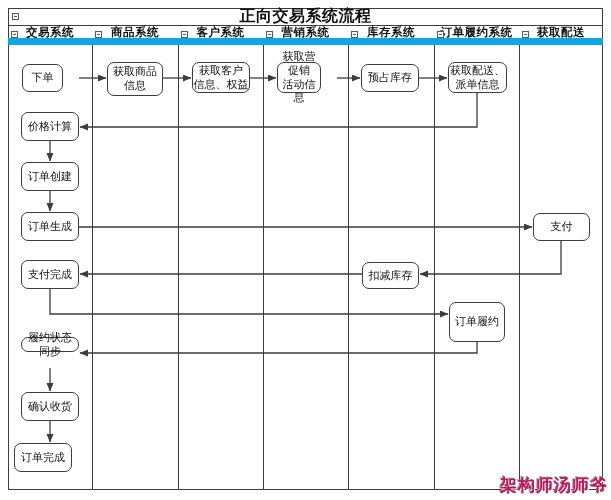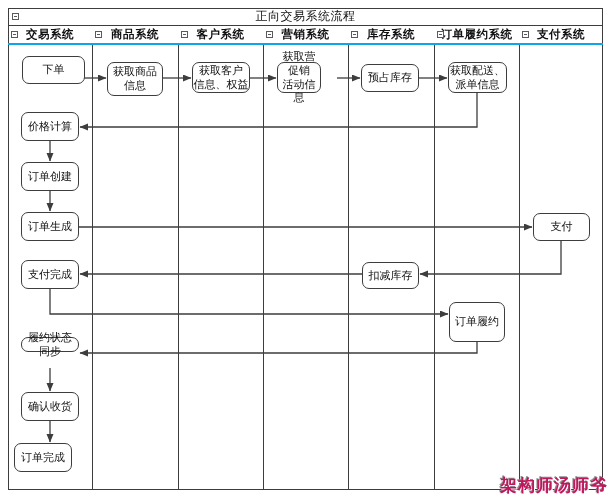--- a/index.html
+++ b/index.html
@@ -10,24 +10,24 @@
   }
   .pool{
     position:absolute;left:8px;top:8px;width:595px;height:482px;
     border:1px solid #3d3d3d;box-sizing:border-box;background:#fff;
   }
   .titlebar{
     position:absolute;left:8px;top:8px;width:595px;height:18px;
     border-bottom:1px solid #3d3d3d;box-sizing:border-box;
     display:flex;align-items:center;justify-content:center;
   }
-  .pool-title{font-size:12px;font-weight:normal;letter-spacing:0.5px;}
+  .pool-title{font-size:16px;font-weight:bold;letter-spacing:0.5px;}
   .lane-headers{
     position:absolute;left:8px;top:26px;width:595px;height:19px;
-    border-bottom:2px solid #0ea5e9;box-sizing:border-box;
+    border-bottom:7px solid #0ea5e9;box-sizing:border-box;
     display:flex;
   }
   .lane-header{
     position:relative;height:100%;box-sizing:border-box;
     display:flex;align-items:center;justify-content:center;
   }
   .lane-label{font-size:11.5px;font-weight:bold;letter-spacing:0.5px;}
   .collapse{
     position:absolute;left:3px;top:5px;width:7px;height:7px;
     border:1px solid #5a5a5a;box-sizing:border-box;background:#fff;
@@ -85,21 +85,21 @@
     <div class="lane-header" style="width:86px">
       <span class="collapse"></span>
       <span class="lane-label">库存系统</span>
     </div>
     <div class="lane-header" style="width:85px">
       <span class="collapse"></span>
       <span class="lane-label">订单履约系统</span>
     </div>
     <div class="lane-header" style="width:84px">
       <span class="collapse"></span>
-      <span class="lane-label">支付系统</span>
+      <span class="lane-label">获取配送</span>
     </div>
   </div>
 
   <div class="vline" style="left:92px"></div>
   <div class="vline" style="left:178px"></div>
   <div class="vline" style="left:263px"></div>
   <div class="vline" style="left:348px"></div>
   <div class="vline" style="left:434px"></div>
   <div class="vline" style="left:519px"></div>
 
@@ -121,21 +121,21 @@
       <path d="M79,227 L532,227" marker-end="url(#arr)"></path>
       <path d="M561,241 L561,274 L420,274" marker-end="url(#arr)"></path>
       <path d="M362,274 L80,274" marker-end="url(#arr)"></path>
       <path d="M50,289 L50,314 L448,314" marker-end="url(#arr)"></path>
       <path d="M477,329 L477,353 L80,353" marker-end="url(#arr)"></path>
       <path d="M50,368 L50,391" marker-end="url(#arr)"></path>
       <path d="M50,421 L50,442" marker-end="url(#arr)"></path>
     </g>
   </svg>
 
-  <div class="node" style="left:22px;top:56px;width:63px;height:28px">下单</div>
+  <div class="node" style="left:22px;top:64px;width:41px;height:28px">下单</div>
   <div class="node" style="left:107px;top:62px;width:56px;height:34px">获取商品
 信息</div>
   <div class="node" style="left:192px;top:62px;width:58px;height:31px">获取客户
 信息、权益</div>
   <div class="node" style="left:277px;top:62px;width:44px;height:31px">获取营促销
 活动信息</div>
   <div class="node" style="left:361px;top:64px;width:58px;height:28px">预占库存</div>
   <div class="node" style="left:448px;top:62px;width:59px;height:31px">获取配送、
 派单信息</div>
   <div class="node" style="left:21px;top:112px;width:58px;height:29px">价格计算</div>

